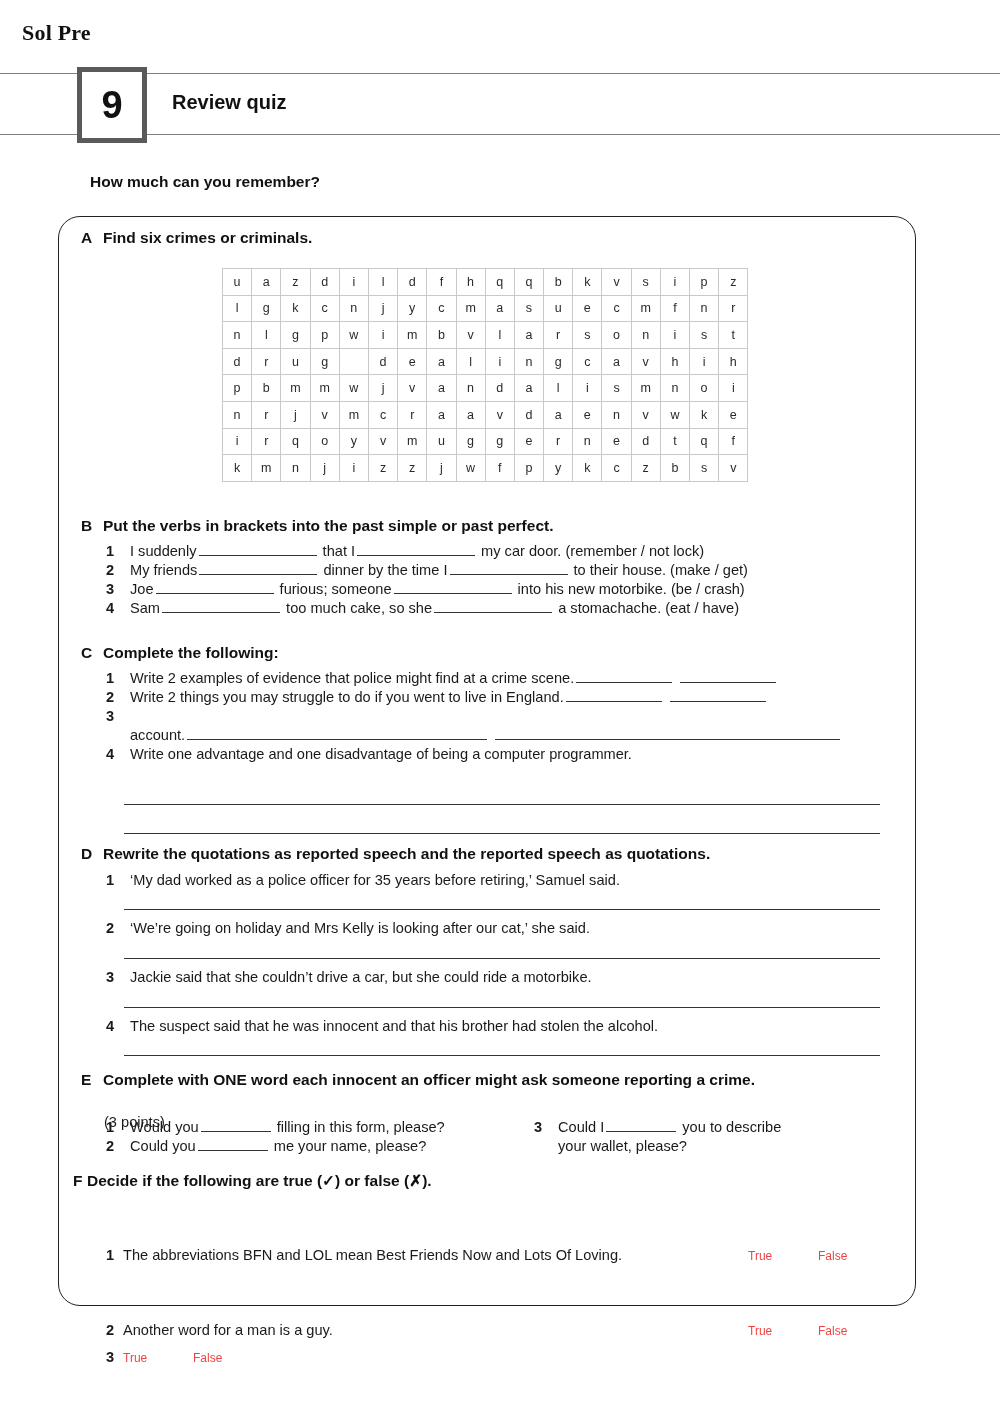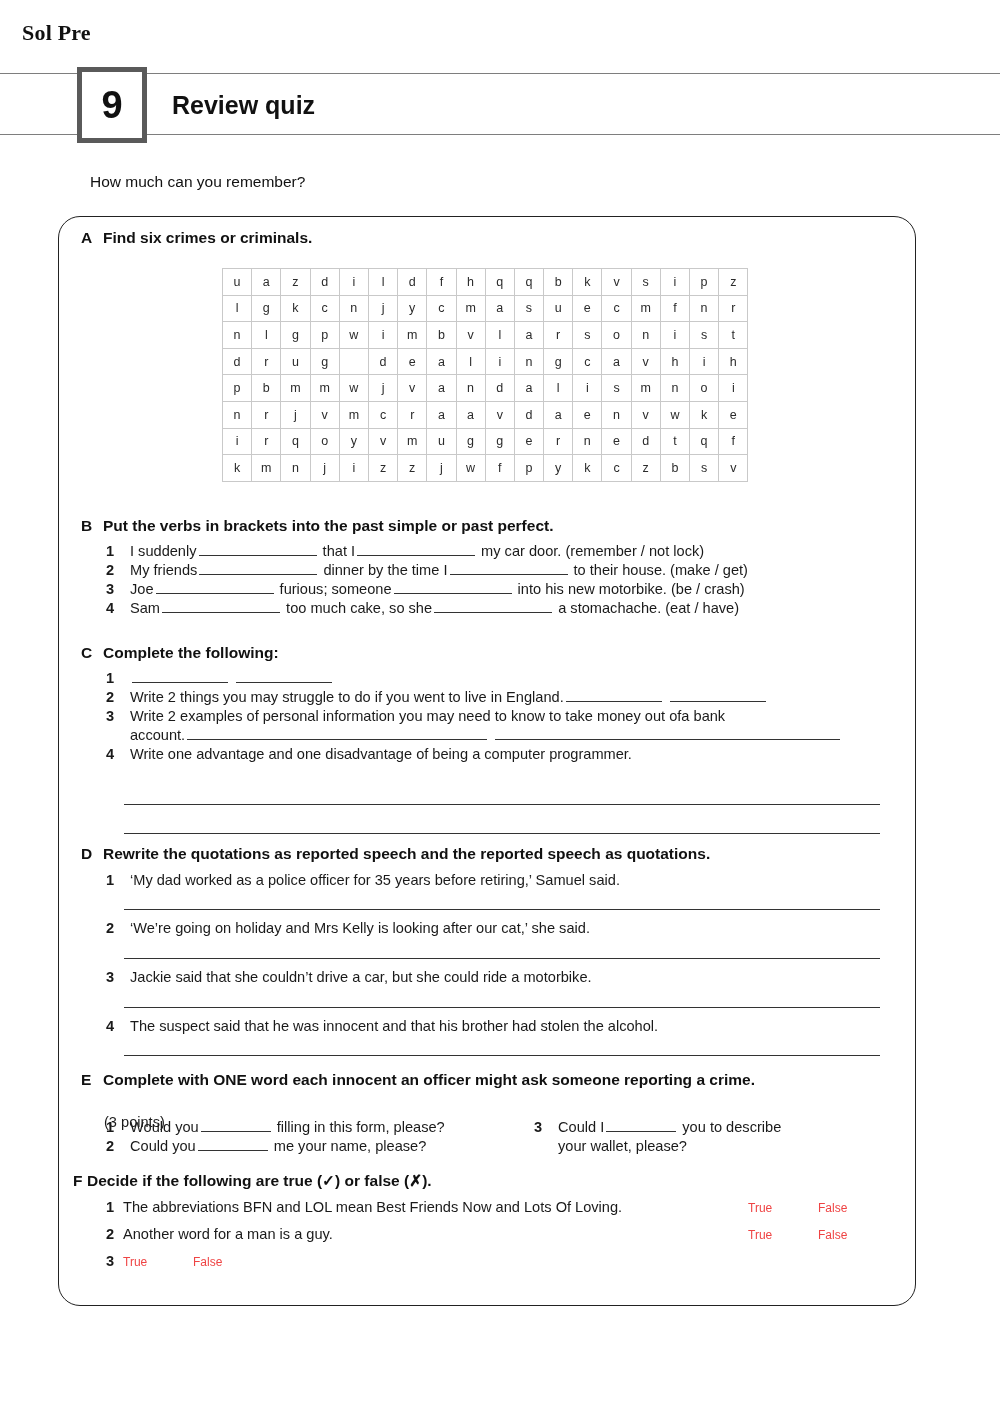--- a/index.html
+++ b/index.html
@@ -46,31 +46,31 @@
   }
   .unit-num {
     font-size: 38px;
     font-weight: bold;
     color: #111;
     line-height: 1;
   }
   .unit-title {
     position: absolute;
     left: 172px; top: 91px;
-    font-size: 25px;
+    font-size: 20px;
     font-weight: bold;
     color: #111;
     z-index: 2;
   }
 
   .subtitle {
     position: absolute;
     left: 90px; top: 173px;
     font-size: 15.5px;
-    font-weight: normal;
+    font-weight: bold;
     color: #111;
   }
 
   
   .panel {
     position: absolute;
     left: 58px; top: 216px;
     width: 858px; height: 1090px;
     border: 1.6px solid #222;
     border-radius: 22px;
@@ -163,21 +163,21 @@
     display: flex;
     align-items: baseline;
     font-size: 14.6px;
     line-height: 1.30;
   }
   .f-row .num {
     width: 24px; flex: 0 0 24px;
     text-align: right; padding-right: 9px;
     font-weight: bold;
   }
-  .f-row .stmt { flex: 0 0 625px; }
+  .f-row .stmt { flex: 0 0 625px; margin-top: 48px; }
   .f-row .tf {
     flex: 0 0 70px;
     font-size: 12px;
     color: #ef4444;
   }
 </style>
 </head>
 <body>
 
 <div class="sol-pre">Sol Pre</div>
@@ -389,30 +389,30 @@
   </div>
 
   <div class="sec" style="left:22px; top:427px;">
     <span class="letter">C</span>
     <span>Complete the following:</span>
   </div>
 
   <div class="items" style="left:40px; top:452px; width:810px;">
     <div class="item">
       <span class="num">1</span>
-      <span class="txt"><span class="blank b-c"></span> <span class="blank b-c"></span></span>
+      <span class="txt"><span>Write 2 examples of evidence that police might find at a crime scene.</span><span class="blank b-c"></span> <span class="blank b-c"></span></span>
     </div>
     <div class="item">
       <span class="num">2</span>
       <span class="txt"><span>Write 2 things you may struggle to do if you went to live in England.</span><span class="blank b-c"></span> <span class="blank b-c"></span></span>
     </div>
     <div class="item">
       <span class="num">3</span>
       <span class="txt">
-        <span>Write 2 examples of personal information you may need to know to take money out ofa bank</span><br>
+        <br>
         <span>account.</span><span class="blank" style="width:300px"></span> <span class="blank" style="width:345px"></span>
       </span>
     </div>
     <div class="item">
       <span class="num">4</span>
       <span class="txt">Write one advantage and one disadvantage of being a computer programmer.</span>
     </div>
   </div>
 
   <div class="ans-line" style="left:65px; top:587px; width:756px;"></div>

